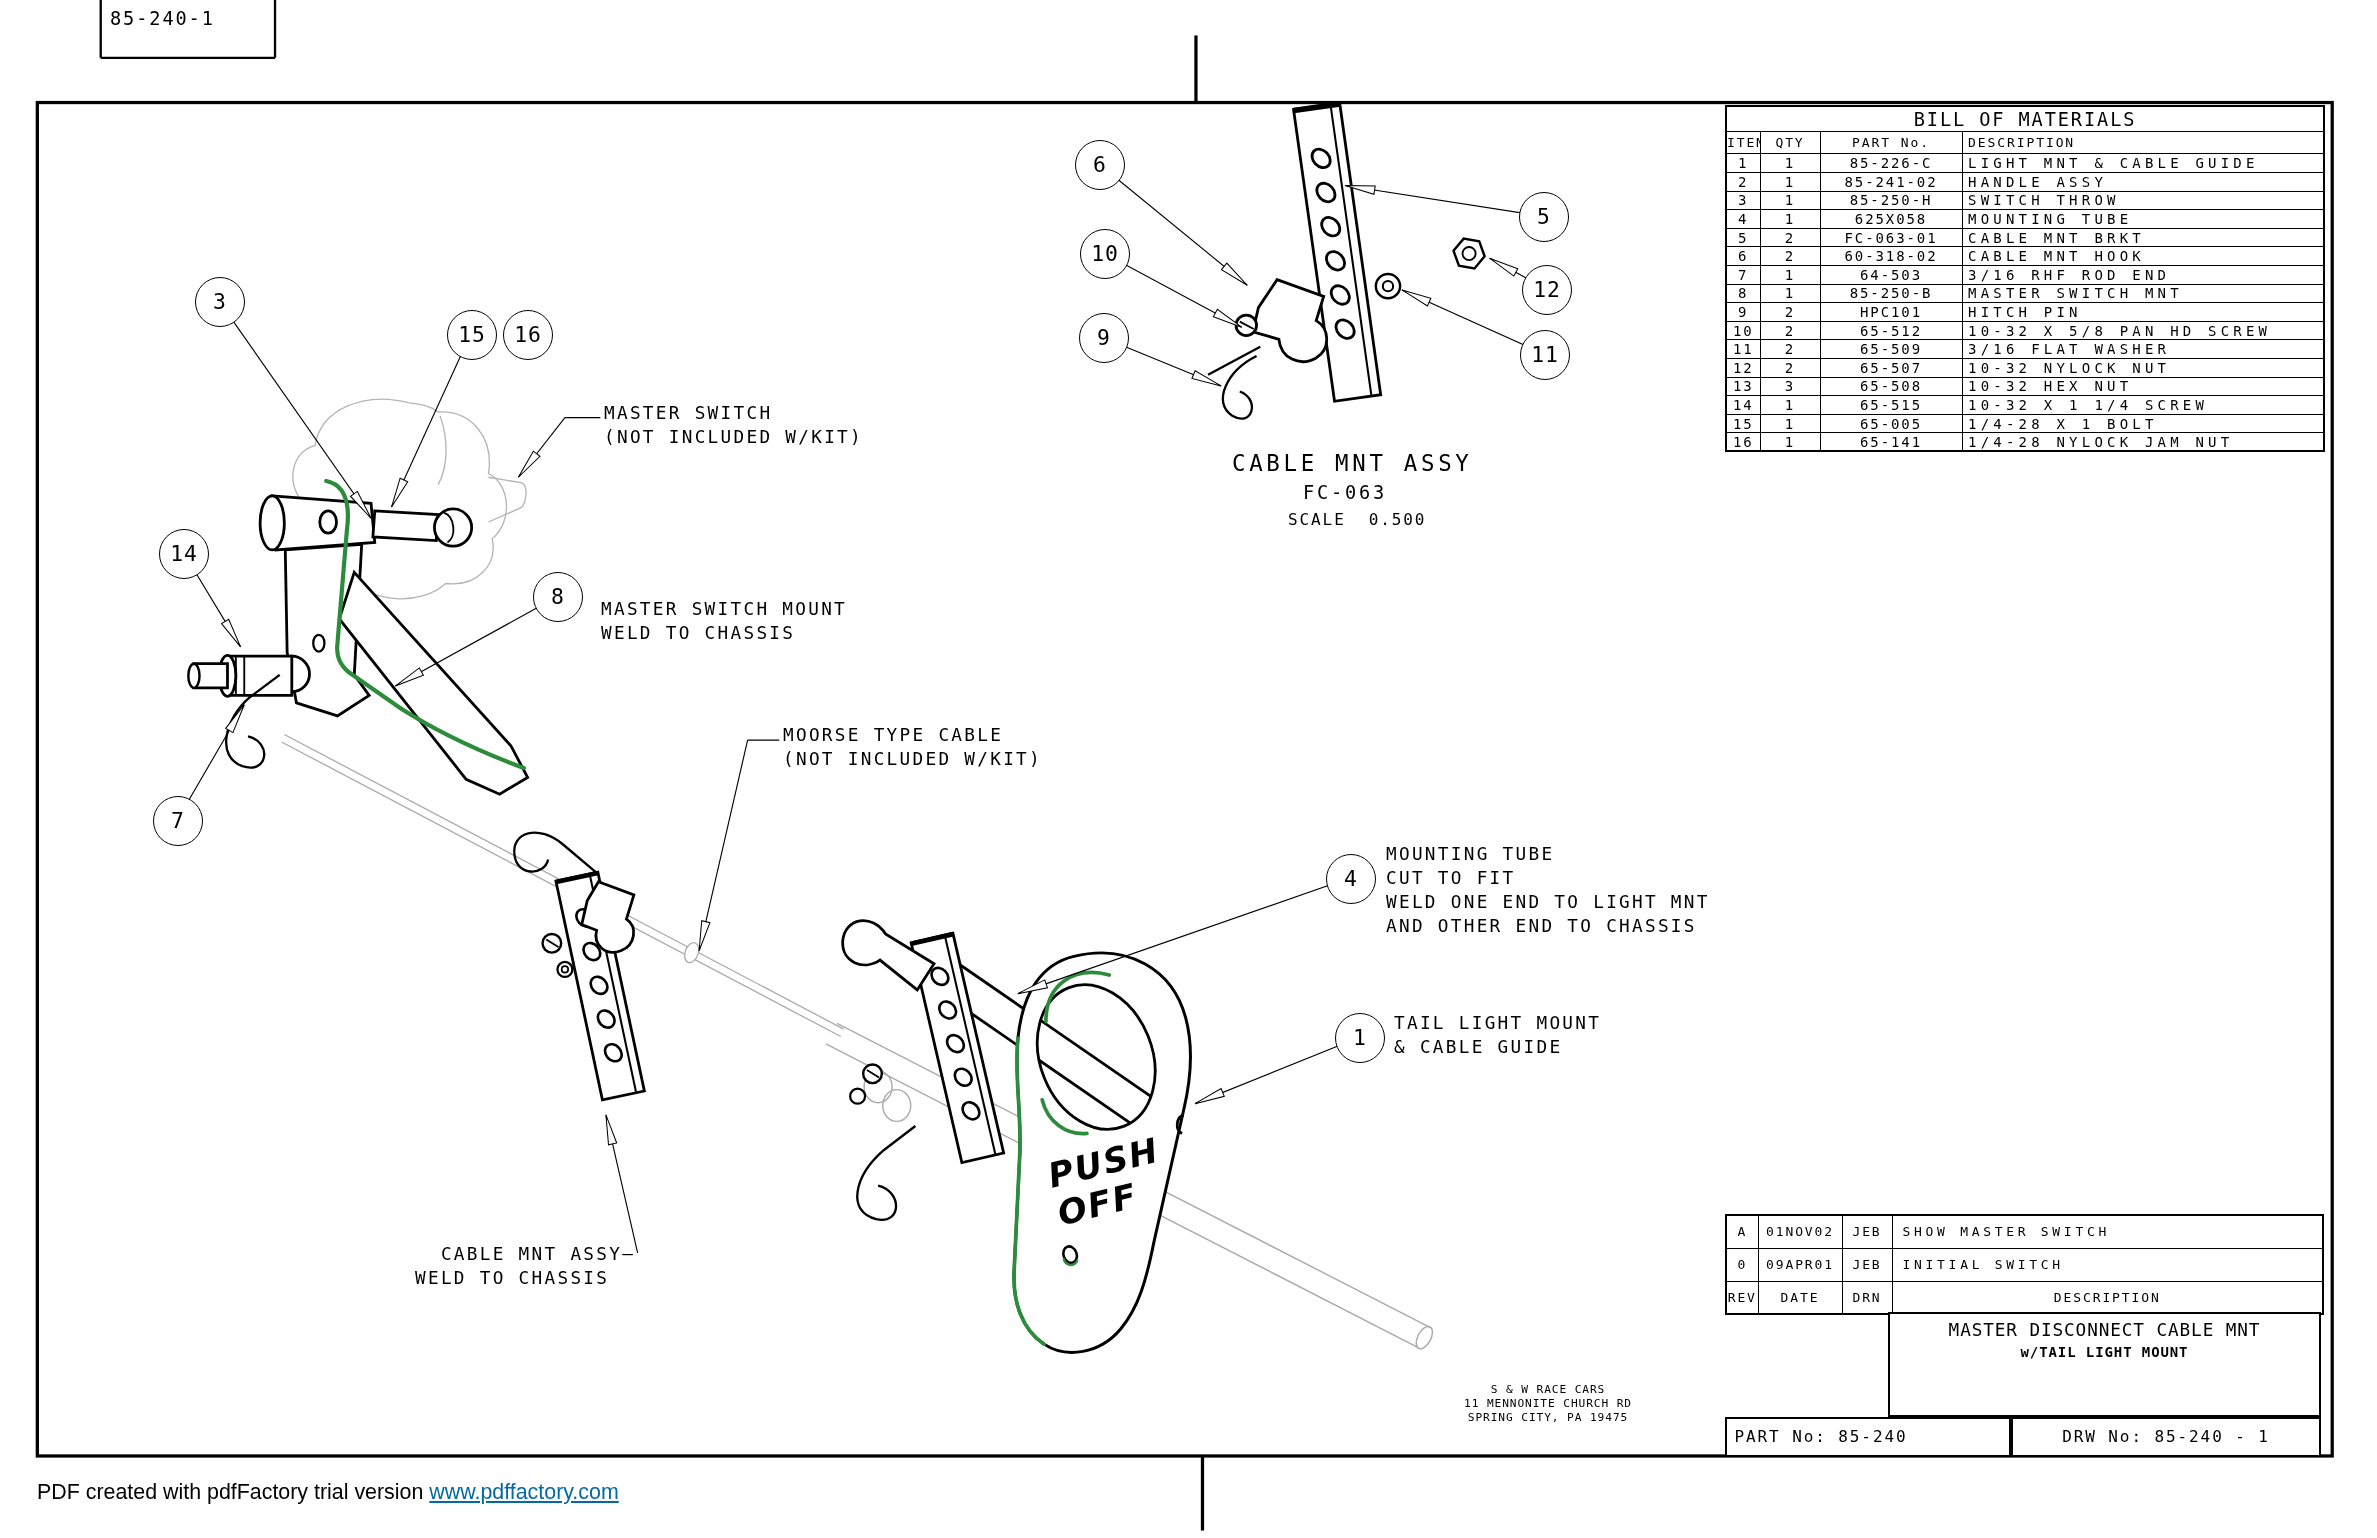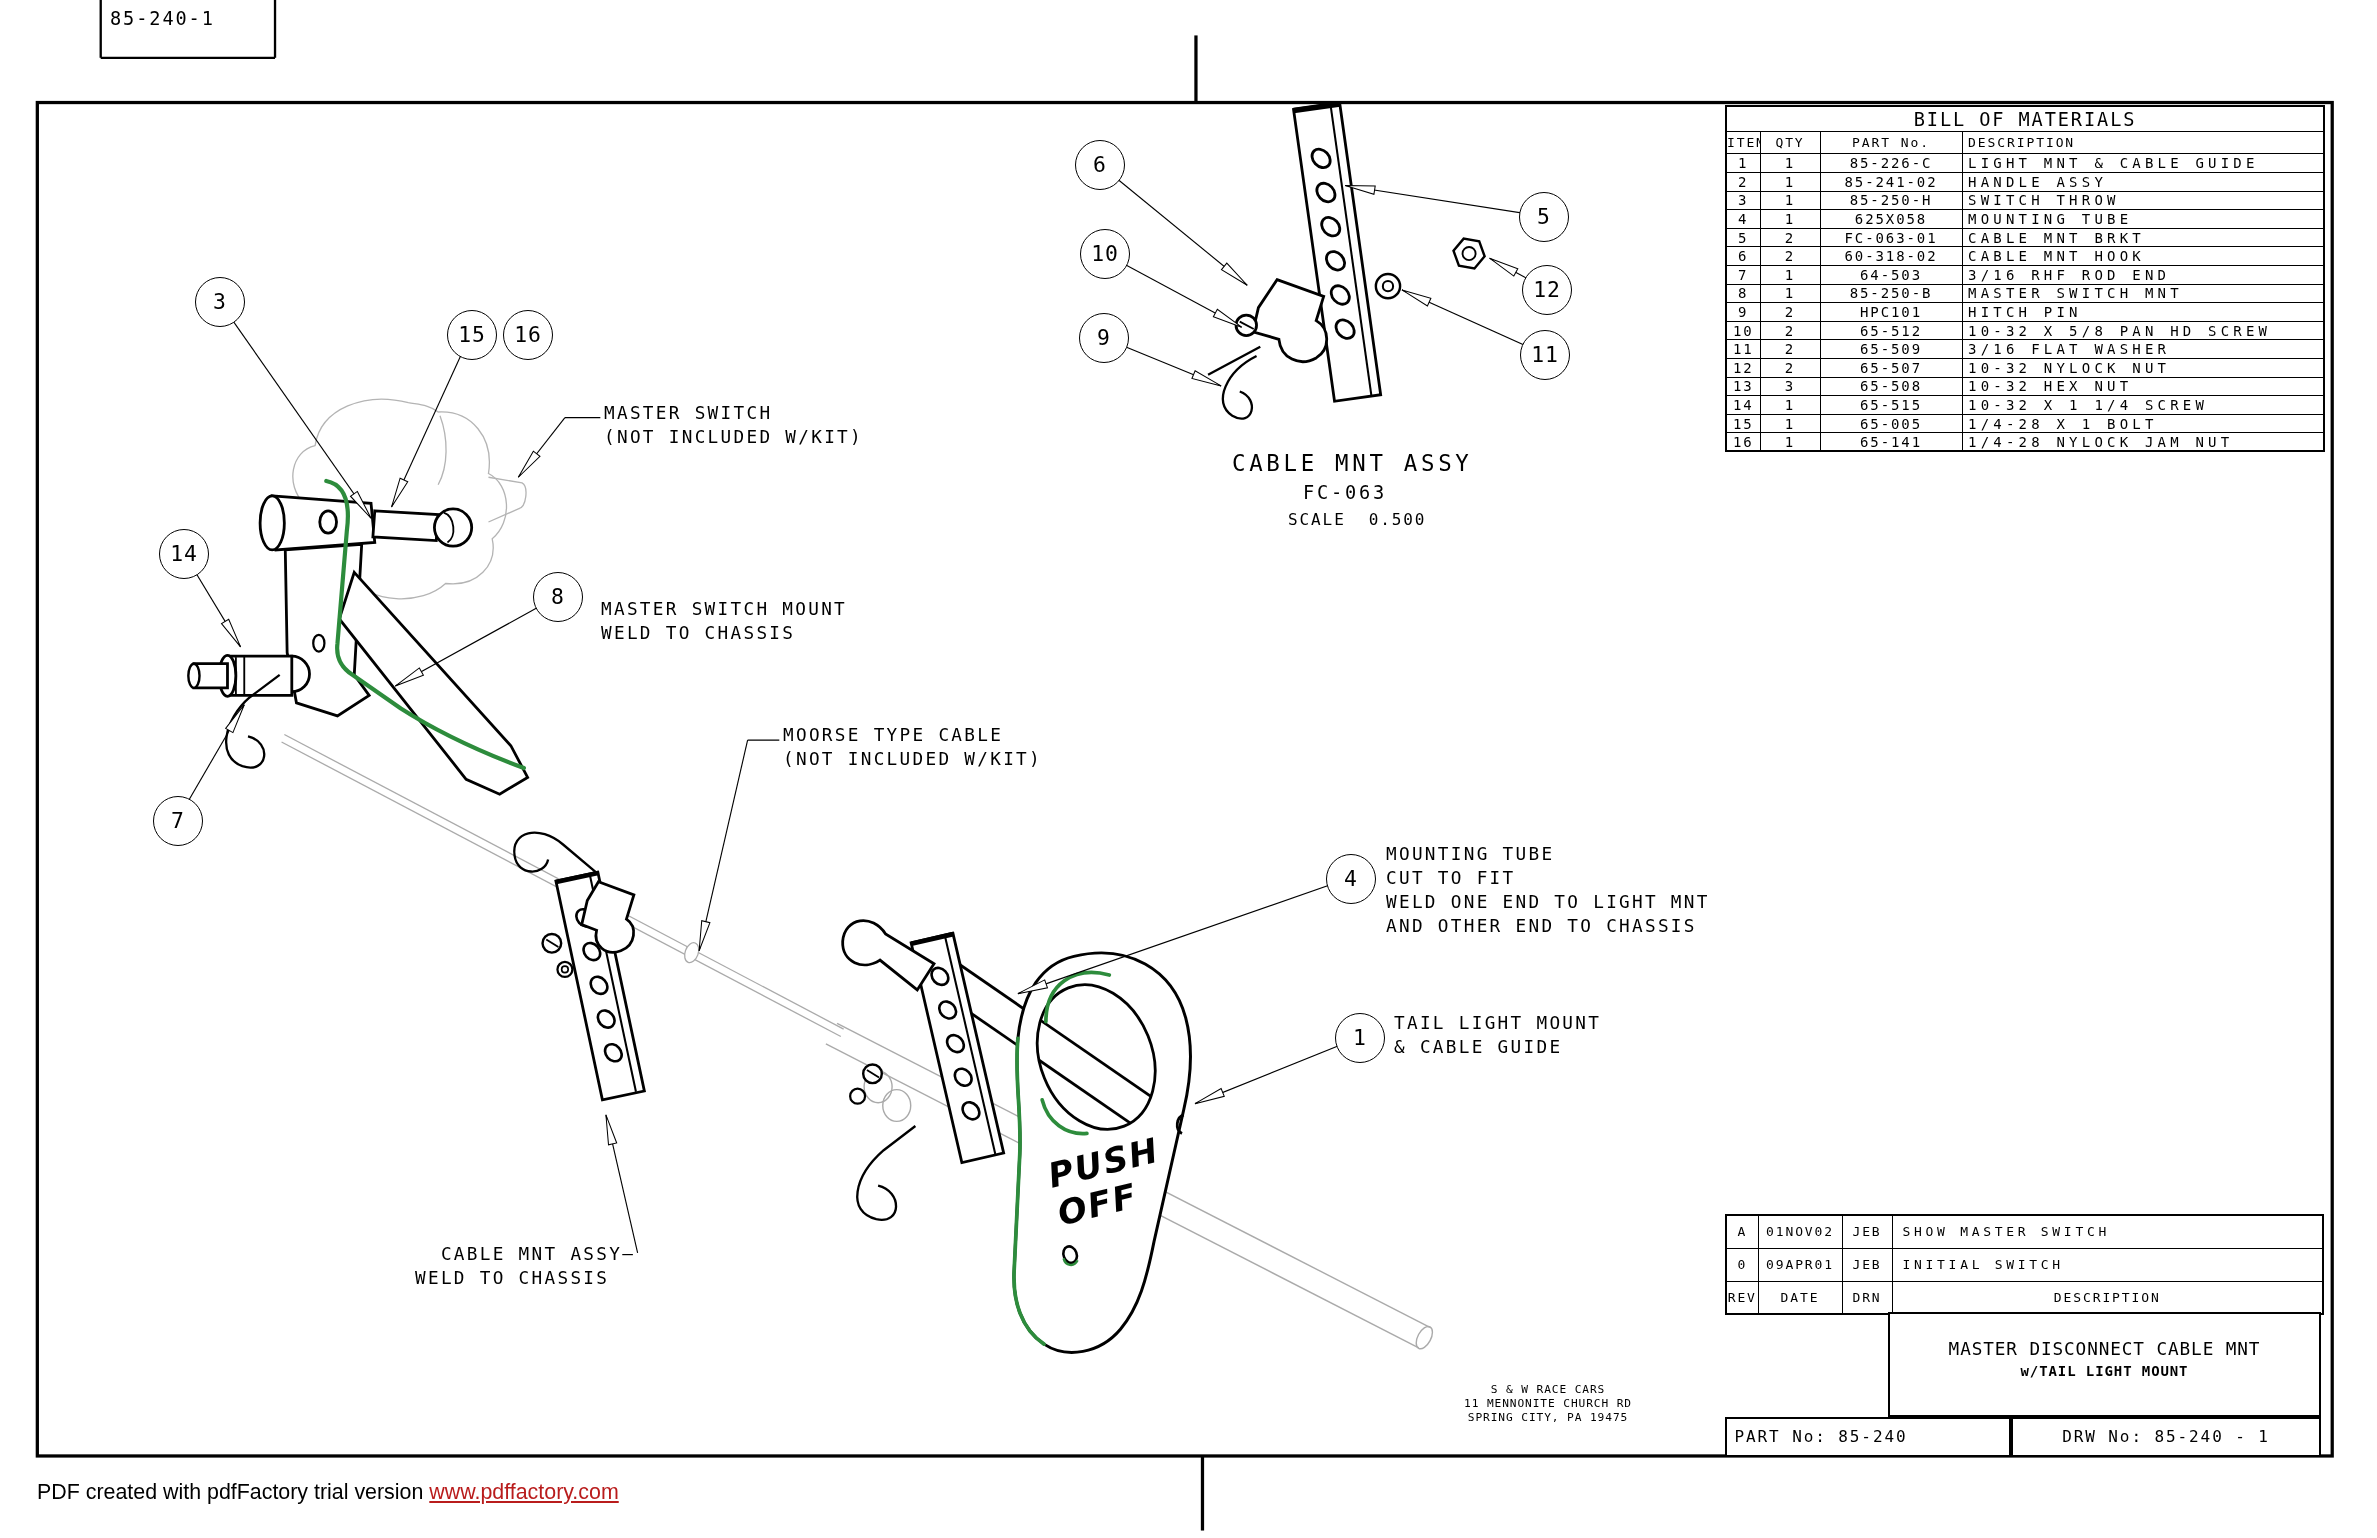--- a/index.html
+++ b/index.html
@@ -26,21 +26,21 @@
   #bom-table td:nth-child(1),#bom-table th:nth-child(1),
   #bom-table td:nth-child(2),#bom-table th:nth-child(2),
   #bom-table td:nth-child(3),#bom-table th:nth-child(3){text-align:center;letter-spacing:1.9px;}
   #bom-table td:nth-child(4),#bom-table th:nth-child(4){text-align:left;padding-left:5.6px;letter-spacing:4.2px;}
   #rev-table{width:597px;font-size:13px;letter-spacing:1.9px;}
   #rev-table tr{height:33px;}
   #rev-table td:nth-child(1),#rev-table td:nth-child(2),#rev-table td:nth-child(3){text-align:center;}
   #rev-table td:nth-child(4){text-align:left;padding-left:10px;letter-spacing:3.7px;}
   .block{position:absolute;border:2.3px solid #000;box-sizing:border-box;background:#fff;}
   .footer-text{font-family:"Liberation Sans","DejaVu Sans",sans-serif;font-size:21.4px;color:#000;}
-  a.pdf-link{color:#b91c1c;text-decoration:underline;}
+  a.pdf-link{color:#0369a1;text-decoration:underline;}
   .pushoff{font-family:"DejaVu Sans","Liberation Sans",sans-serif;font-style:italic;font-weight:bold;
        font-size:34px;line-height:39px;white-space:pre;transform:rotate(-14deg);letter-spacing:1.9px;}
 </style>
 </head>
 <body>
 
 <div id="page">
 
   <svg class="abs" style="left:0;top:0" width="2377" height="1538" viewBox="0 0 2550 1650">
     <defs>
@@ -395,21 +395,21 @@
         <tr>
           <th>REV</th>
           <th>DATE</th>
           <th>DRN</th>
           <th>DESCRIPTION</th>
         </tr>
       </tfoot>
   </table>
 
   <div class="block" style="left:1888px;top:1312px;width:433px;height:105px;text-align:center;">
-    <div style="font-size:17.7px;letter-spacing:0.9px;margin-top:25px;white-space:pre;">MASTER DISCONNECT CABLE MNT</div>
+    <div style="font-size:17.7px;letter-spacing:0.9px;margin-top:6px;white-space:pre;">MASTER DISCONNECT CABLE MNT</div>
     <div style="font-size:14px;letter-spacing:0.9px;margin-top:3.7px;white-space:pre;font-weight:bold;">w/TAIL LIGHT MOUNT</div>
   </div>
   <div class="block" style="left:1725px;top:1417px;width:286px;height:40px;line-height:36px;padding-left:7.5px;font-size:16px;letter-spacing:1.9px;">PART No: 85-240</div>
   <div class="block" style="left:2011px;top:1417px;width:310px;height:40px;line-height:36px;text-align:center;font-size:16px;letter-spacing:1.9px;">DRW No: 85-240 - 1</div>
 
   <div class="abs cad-small" style="left:1443px;top:1383px;width:210px;text-align:center;">S &amp; W RACE CARS
 11 MENNONITE CHURCH RD
 SPRING CITY, PA 19475</div>
 
   <div class="abs footer-text" style="left:37px;top:1480px;">

